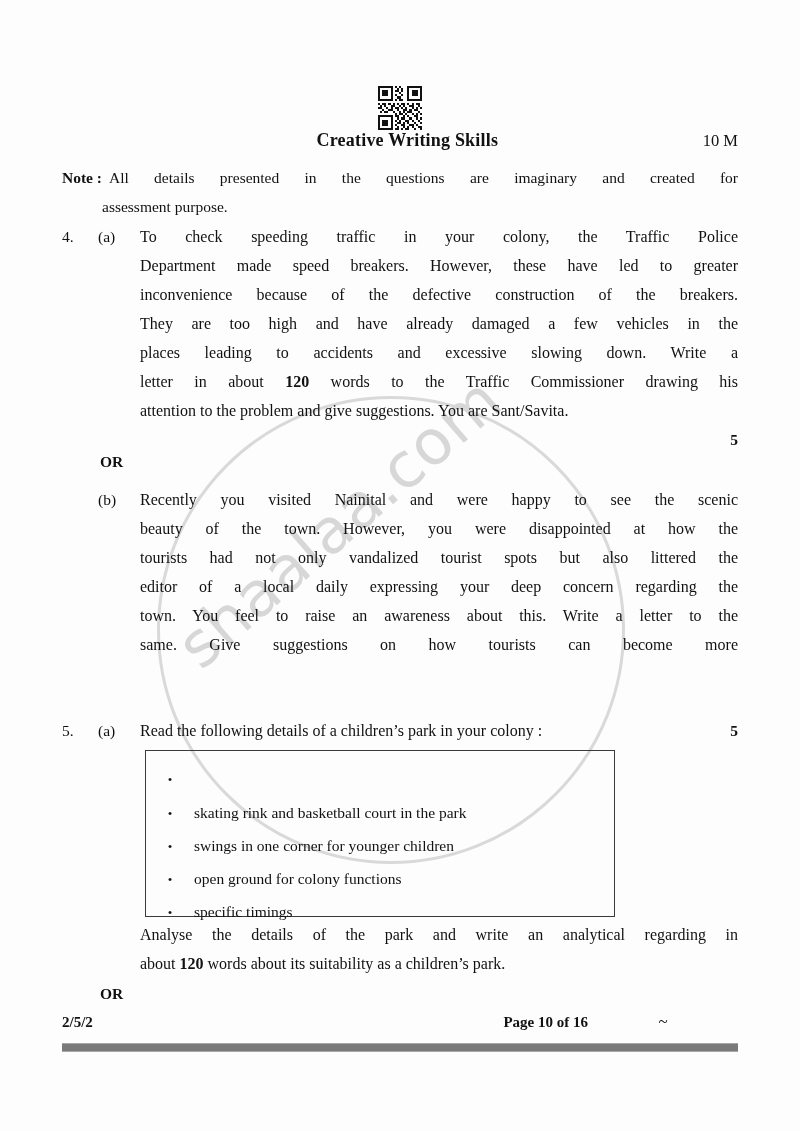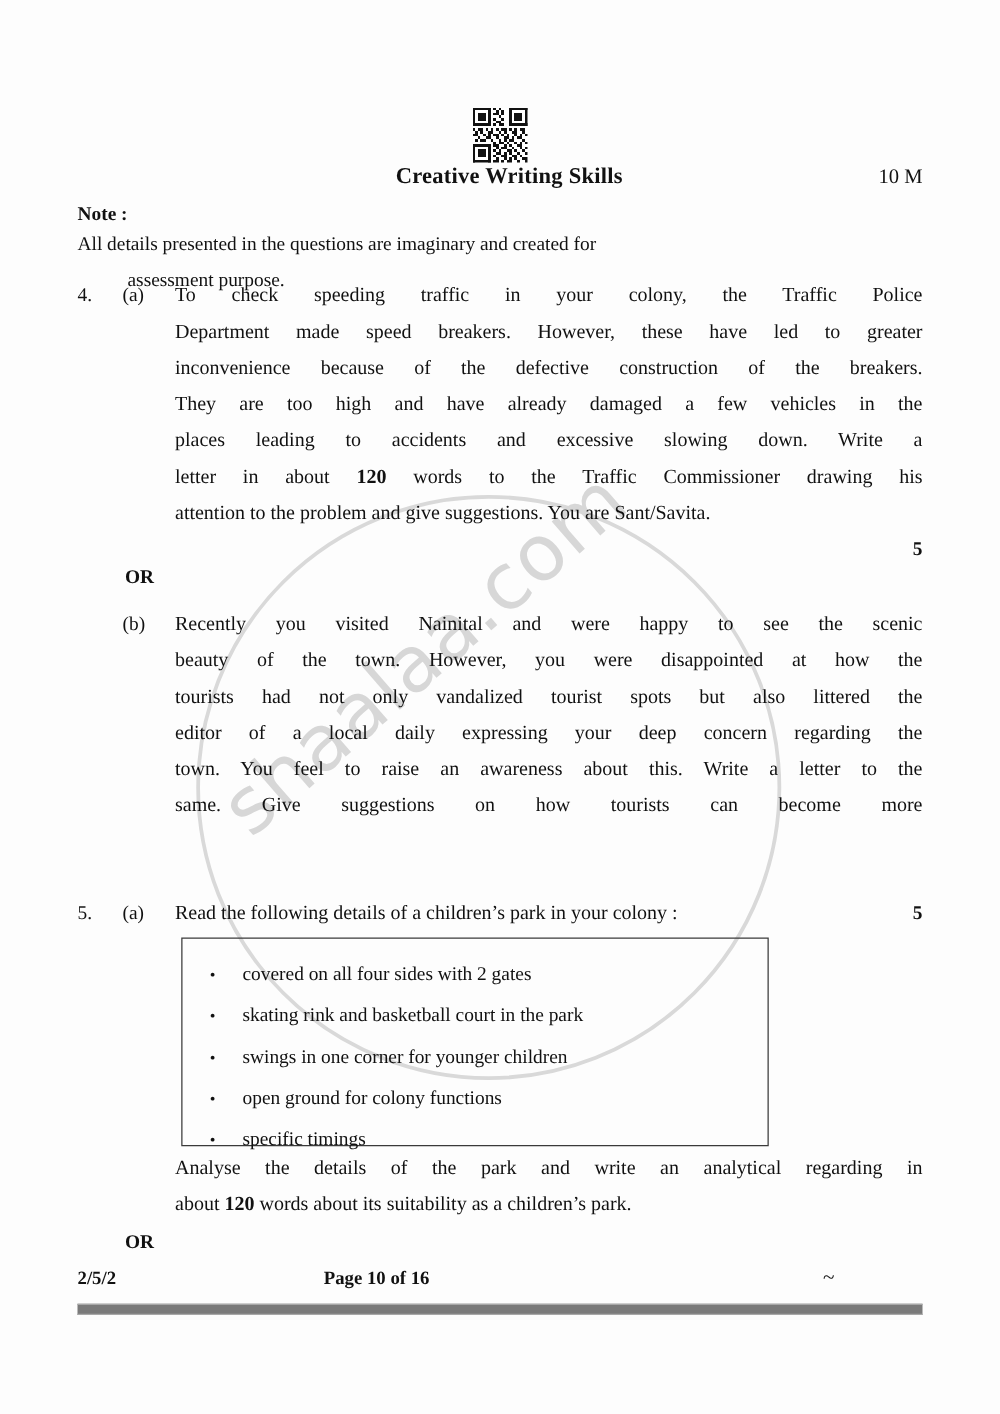--- a/index.html
+++ b/index.html
@@ -99,21 +99,20 @@
 
   .note-block {
     position: absolute;
     left: 62px;
     top: 163px;
     width: 676px;
   }
   .note-line1 {
     display: flex;
     align-items: baseline;
-    flex-direction: column;
   }
   .note-label {
     font-weight: bold;
     font-size: 15.5px;
     white-space: nowrap;
     margin-right: 7px;
   }
   .note-text-just {
     flex: 1;
     font-size: 15.5px;
@@ -211,24 +210,23 @@
 
   .footer {
     position: absolute;
     left: 62px;
     top: 1012px;
     width: 676px;
     display: flex;
     align-items: baseline;
     font-weight: bold;
     font-size: 15px;
-    gap: 37px;
   }
   .footer-left { width: 150px; flex: 0 0 150px; }
-  .footer-center { flex: 1; text-align: left; padding-left: 10px; }
+  .footer-center { flex: 1; text-align: right; padding-left: 10px; }
   .footer-right { width: 150px; flex: 0 0 150px; text-align: center; font-weight: normal; font-size: 17px; }
 
   .bottom-bar {
     position: absolute;
     left: 62px;
     top: 1043px;
     width: 676px;
     height: 9px;
     background: #7a7a7a;
     border-top: 1px solid #a8a8a8;
@@ -413,21 +411,20 @@
         <div class="q-sub">(a)</div>
         <div class="q-body">Read the following details of a children’s park in your colony :</div>
       </div>
       <div class="marks" style="top:0px;">5</div>
     </div>
 
     <div class="detail-box">
       <ul class="detail-list">
         <li>
           <span class="bullet-mark">•</span>
-          <span>covered on all four sides with 2 gates</span>
         </li>
         <li>
           <span class="bullet-mark">•</span>
           <span>skating rink and basketball court in the park</span>
         </li>
         <li>
           <span class="bullet-mark">•</span>
           <span>swings in one corner for younger children</span>
         </li>
         <li>

